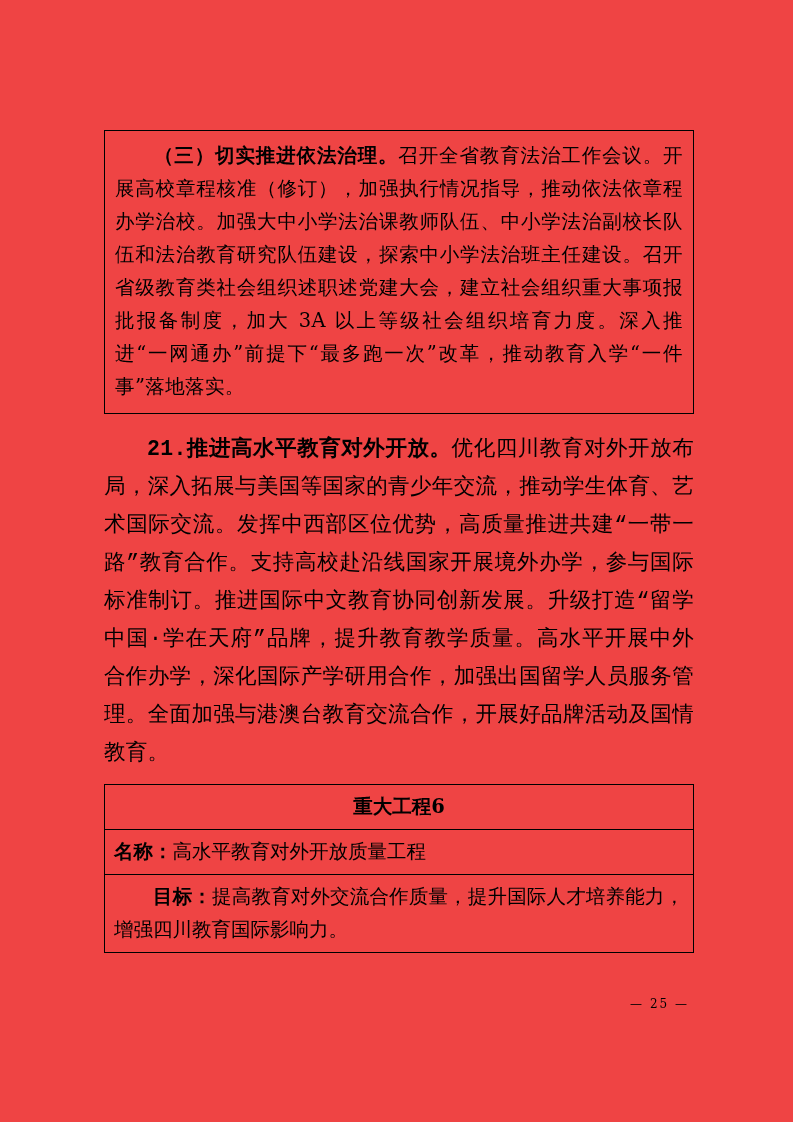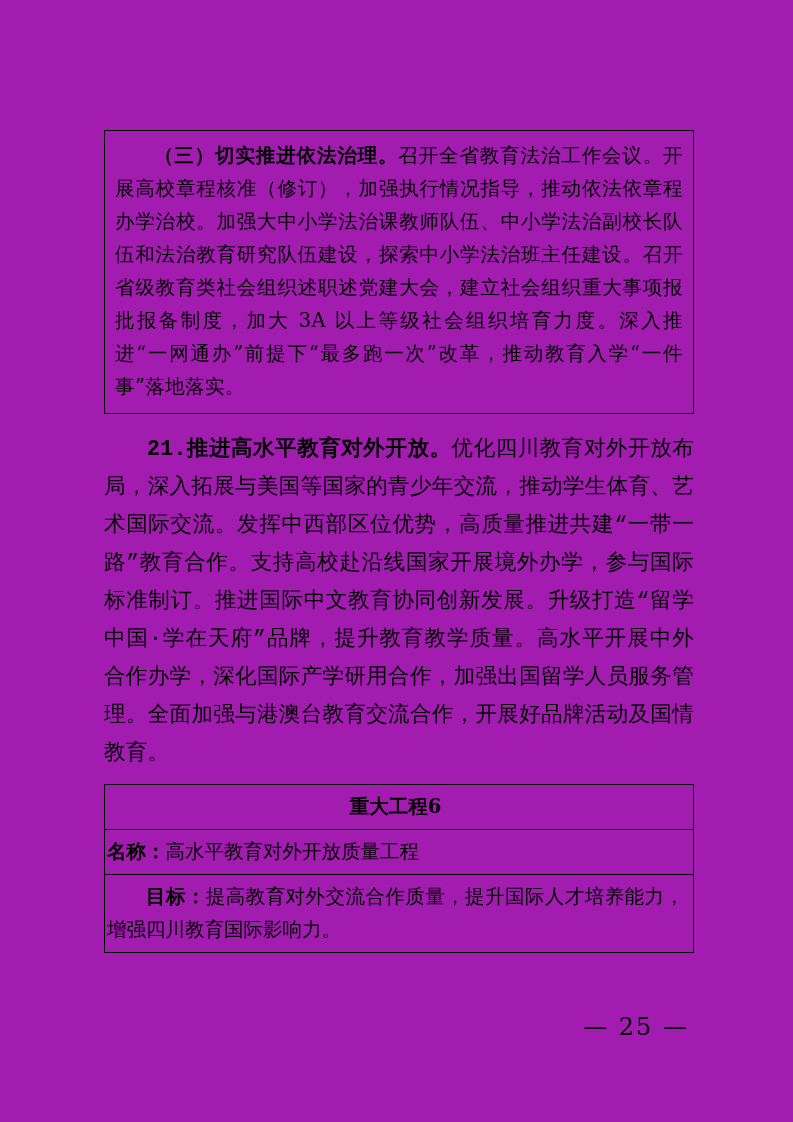--- a/index.html
+++ b/index.html
@@ -4,21 +4,21 @@
 <style>
   html, body {
     margin: 0;
     padding: 0;
     background: #ffffff;
   }
   .page {
     position: relative;
     width: 793px;
     height: 1122px;
-    background: #a21caf;
+    background: #ef4444;
     font-family: "DejaVu Serif", "Liberation Serif", serif;
     color: #000000;
     box-sizing: border-box;
   }
   .content {
     position: absolute;
     left: 104px;
     top: 130px;
     width: 590px;
   }
@@ -58,21 +58,21 @@
   }
 
   
   .eng-table {
     width: 100%;
     border-collapse: collapse;
     margin-top: 4px;
   }
   .eng-table td {
     border: 1px solid #000;
-    padding: 5px 9px 6px 2px;
+    padding: 5px 9px 6px 9px;
     font-size: 19.5px;
     line-height: 33px;
     vertical-align: top;
   }
   .eng-title {
     text-align: center;
     font-weight: bold;
     font-size: 20px;
   }
   .cell-text {
@@ -80,22 +80,22 @@
     text-justify: inter-ideograph;
   }
   .cell-indent {
     text-indent: 2em;
   }
 
   
   .footer {
     position: absolute;
     right: 104px;
-    bottom: 81px;
-    font-size: 24px;
+    bottom: 111px;
+    font-size: 12px;
     letter-spacing: 2px;
     font-family: "DejaVu Serif", "Liberation Serif", serif;
   }
 </style>
 </head>
 <body>
 
 <div class="page">
 
   <div class="content">

